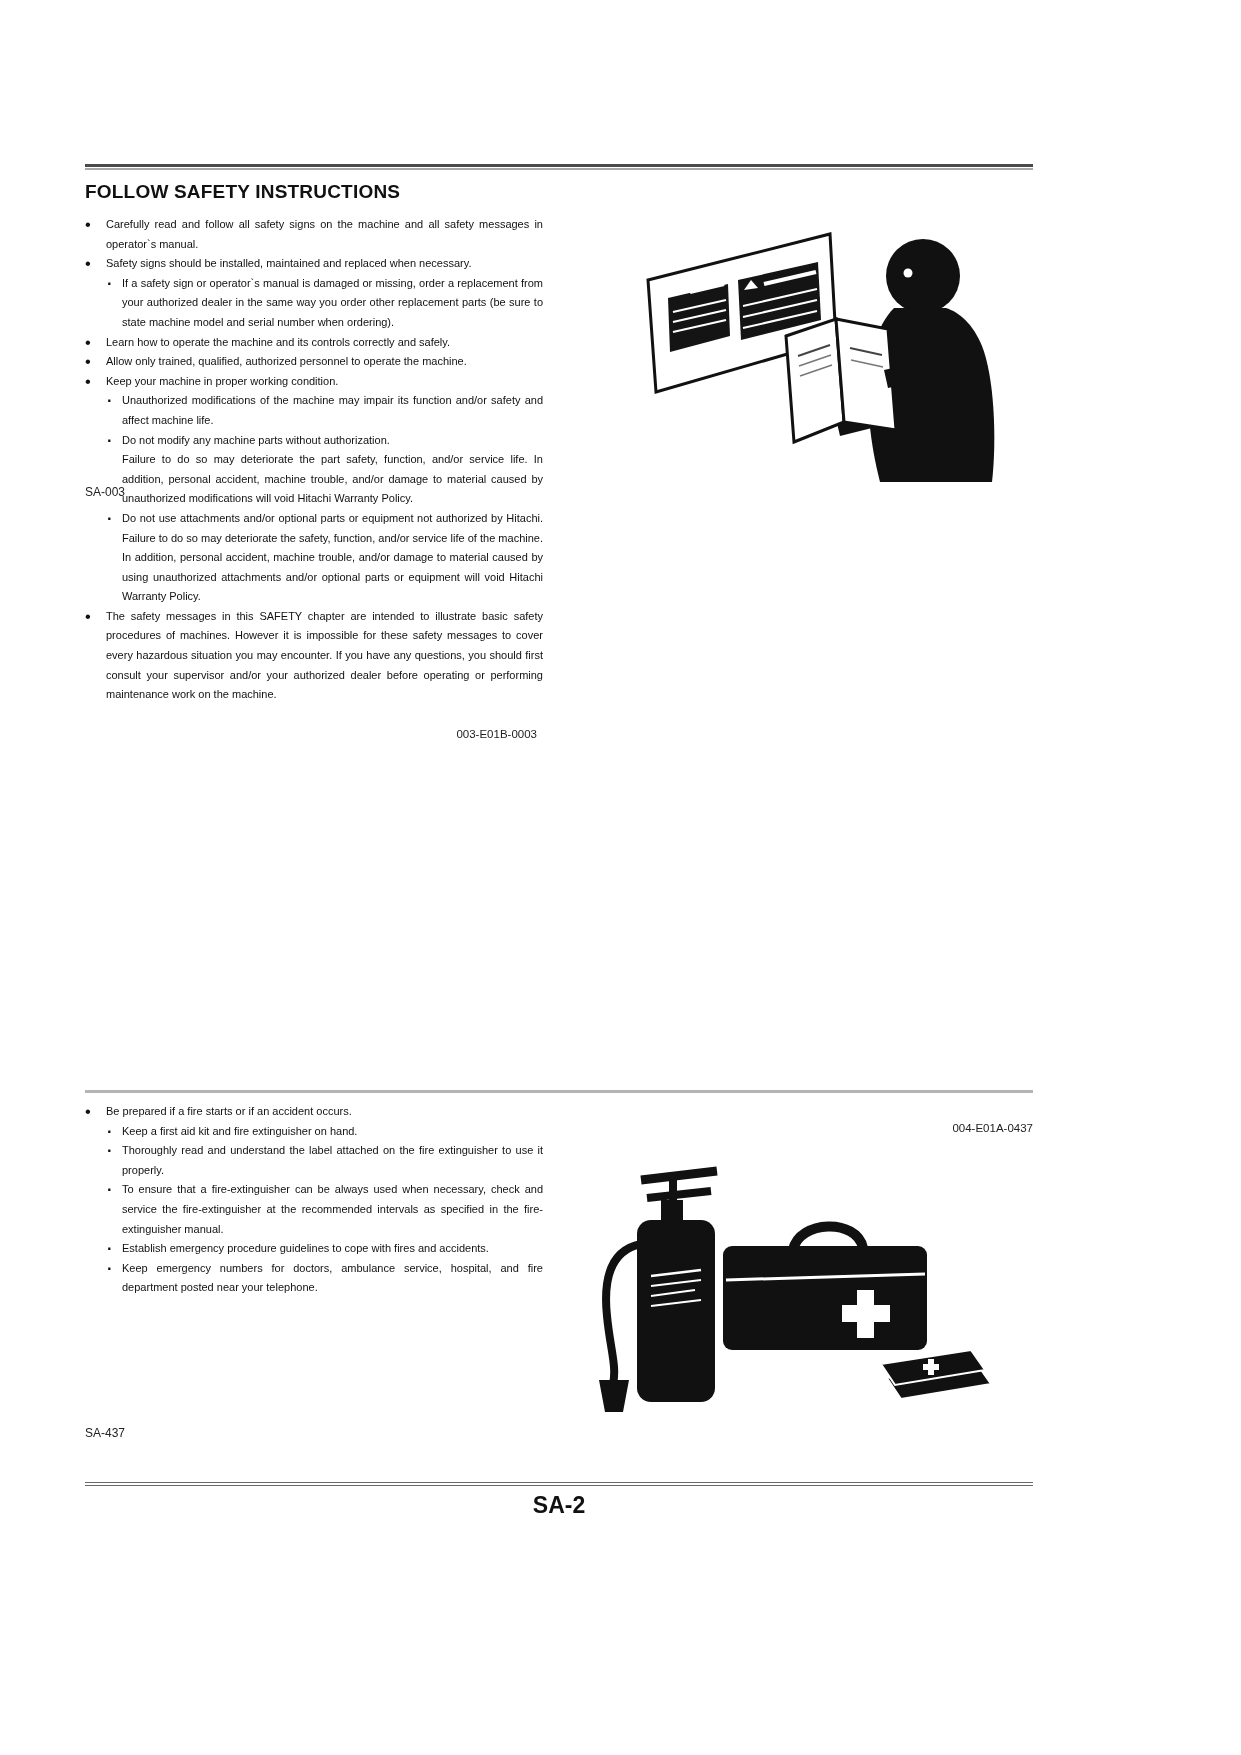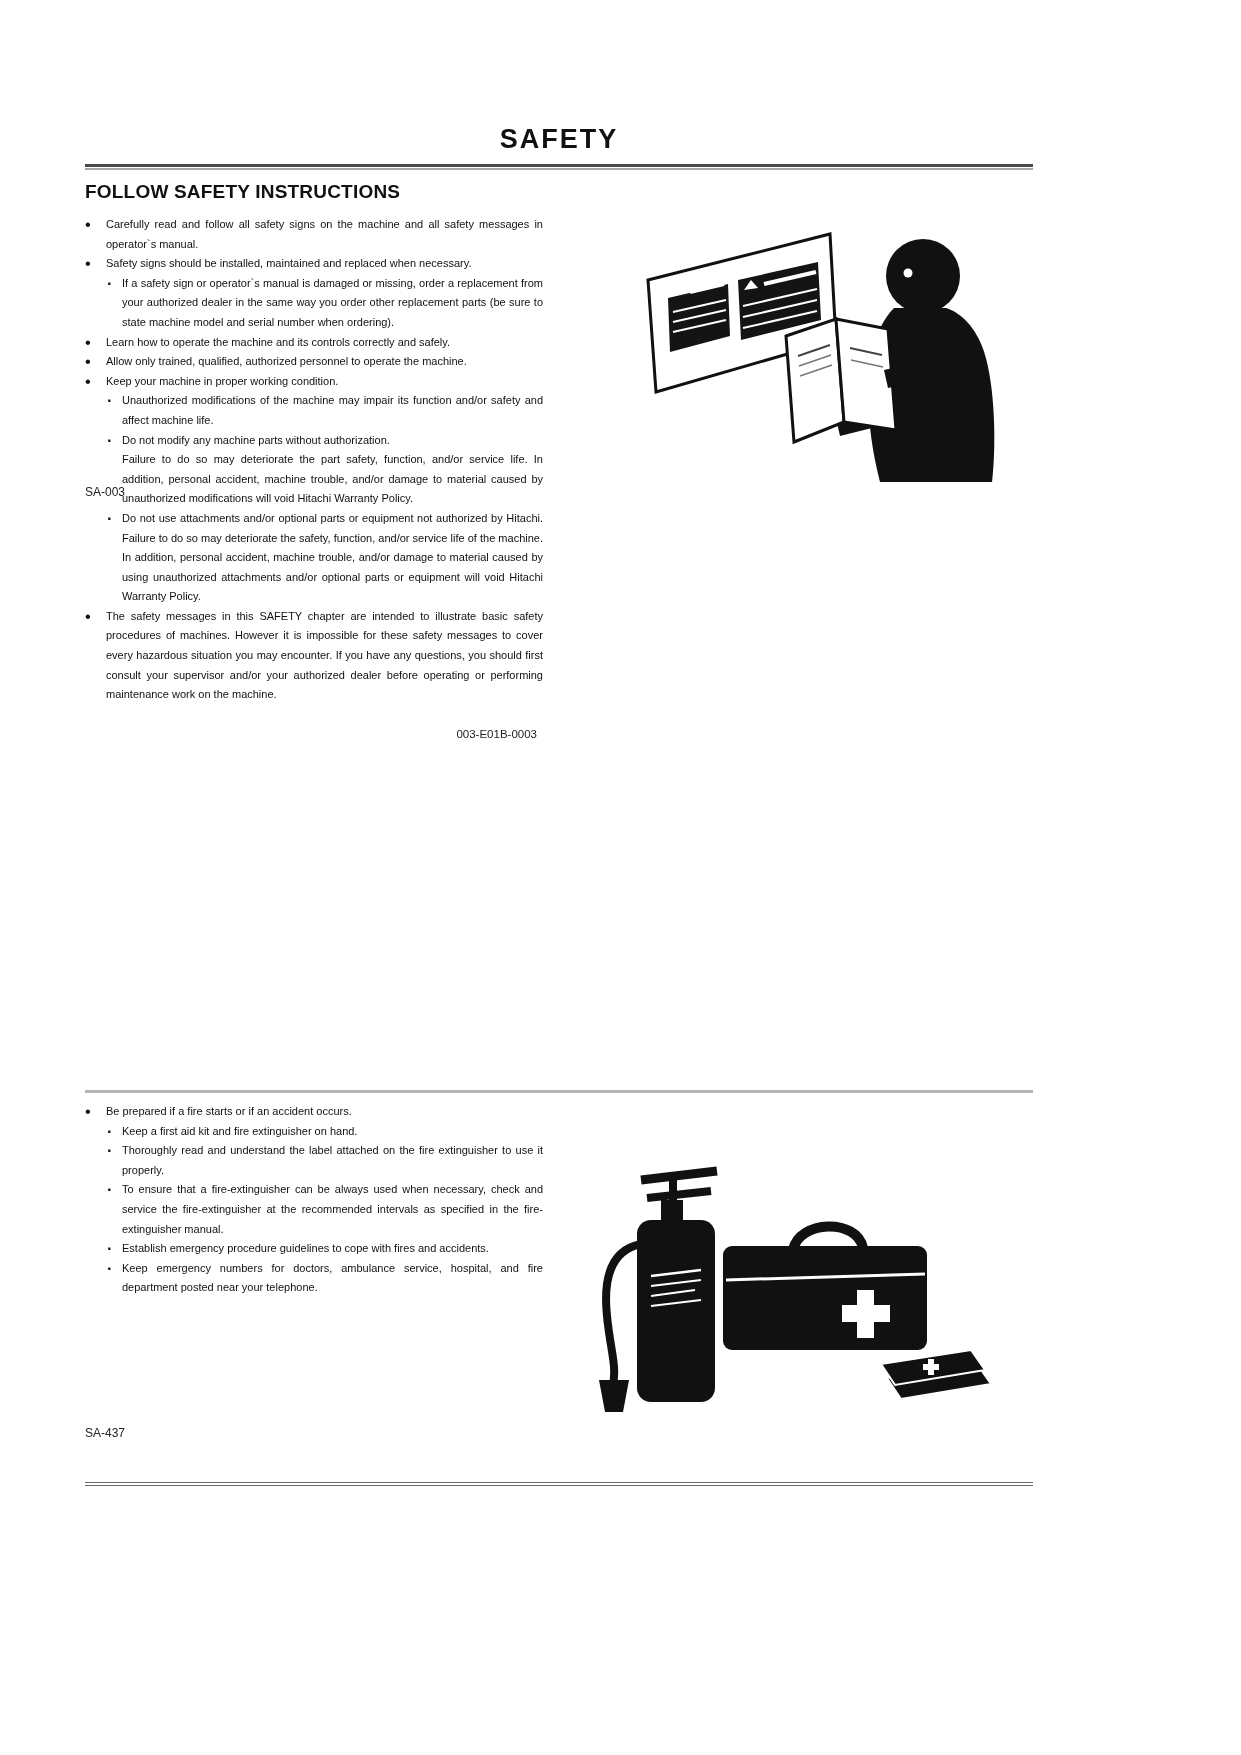--- a/index.html
+++ b/index.html
@@ -67,21 +67,20 @@
   .page-number {
     position:absolute; top:1492px; left:85px; width:948px;
     text-align:center; font-size:23px; font-weight:bold;
   }
 </style>
 </head>
 <body>
 
 <div class="page">
 
-  <div class="page-title">SAFETY</div>
   <div class="title-rule"></div>
 
   <div class="col col1">
     <h2 class="heading">FOLLOW SAFETY INSTRUCTIONS</h2>
 
     <div class="item l1">
       <span class="mk">•</span>
       <span class="txt">Carefully read and follow all safety signs on the machine and all safety messages in operator`s manual.</span>
     </div>
     <div class="item l1">
@@ -158,20 +157,21 @@
         <line x1="210" y1="124" x2="242" y2="131" stroke="#444" stroke-width="2"></line>
         <line x1="211" y1="136" x2="243" y2="143" stroke="#777" stroke-width="1.5"></line>
         <polygon points="244,146 262,142 266,160 248,164" fill="#111"></polygon>
       </g>
     </svg>
   </div>
   <div class="caption cap1">SA-003</div>
 
   <div class="mid-rule"></div>
 
+  <div class="code-right">004-E01A-0437</div>
 
   <div class="col col2">
 
     <div class="item l1">
       <span class="mk">•</span>
       <span class="txt">Be prepared if a fire starts or if an accident occurs.</span>
     </div>
     <div class="item l2">
       <span class="mk">·</span>
       <span class="txt">Keep a first aid kit and fire extinguisher on hand.</span>
@@ -220,14 +220,15 @@
         <polygon points="292,222 382,208 396,228 306,243" fill="#111" stroke="#fff" stroke-width="2"></polygon>
         <polygon points="286,208 376,194 390,214 300,229" fill="#111" stroke="#fff" stroke-width="2"></polygon>
         <rect x="333" y="203" width="6" height="16" fill="#fff"></rect>
         <rect x="328" y="208" width="16" height="6" fill="#fff"></rect>
       </g>
     </svg>
   </div>
   <div class="caption cap2">SA-437</div>
 
   <div class="footer-rule"></div>
+  <div class="page-number">SA-2</div>
 
 </div>
 
 </body></html>

